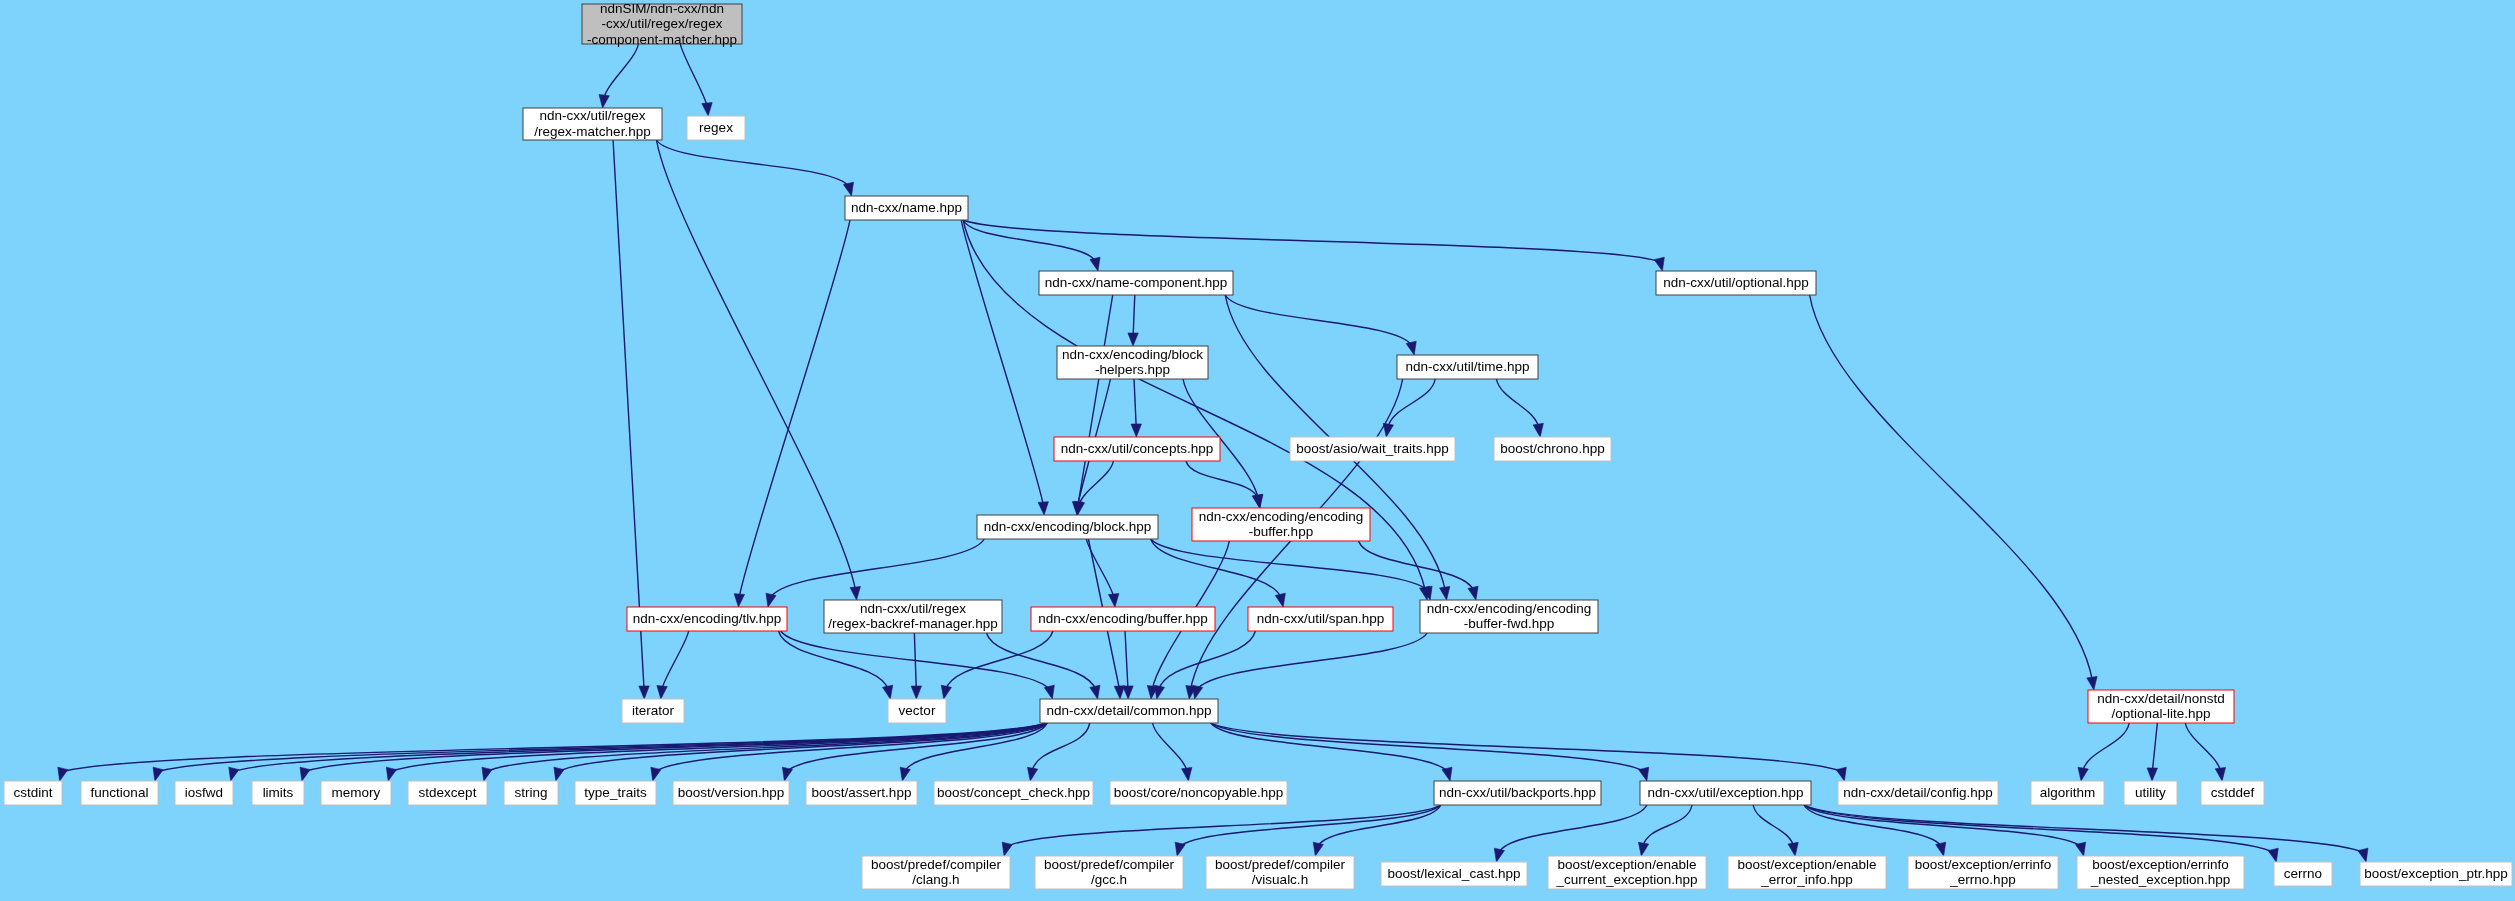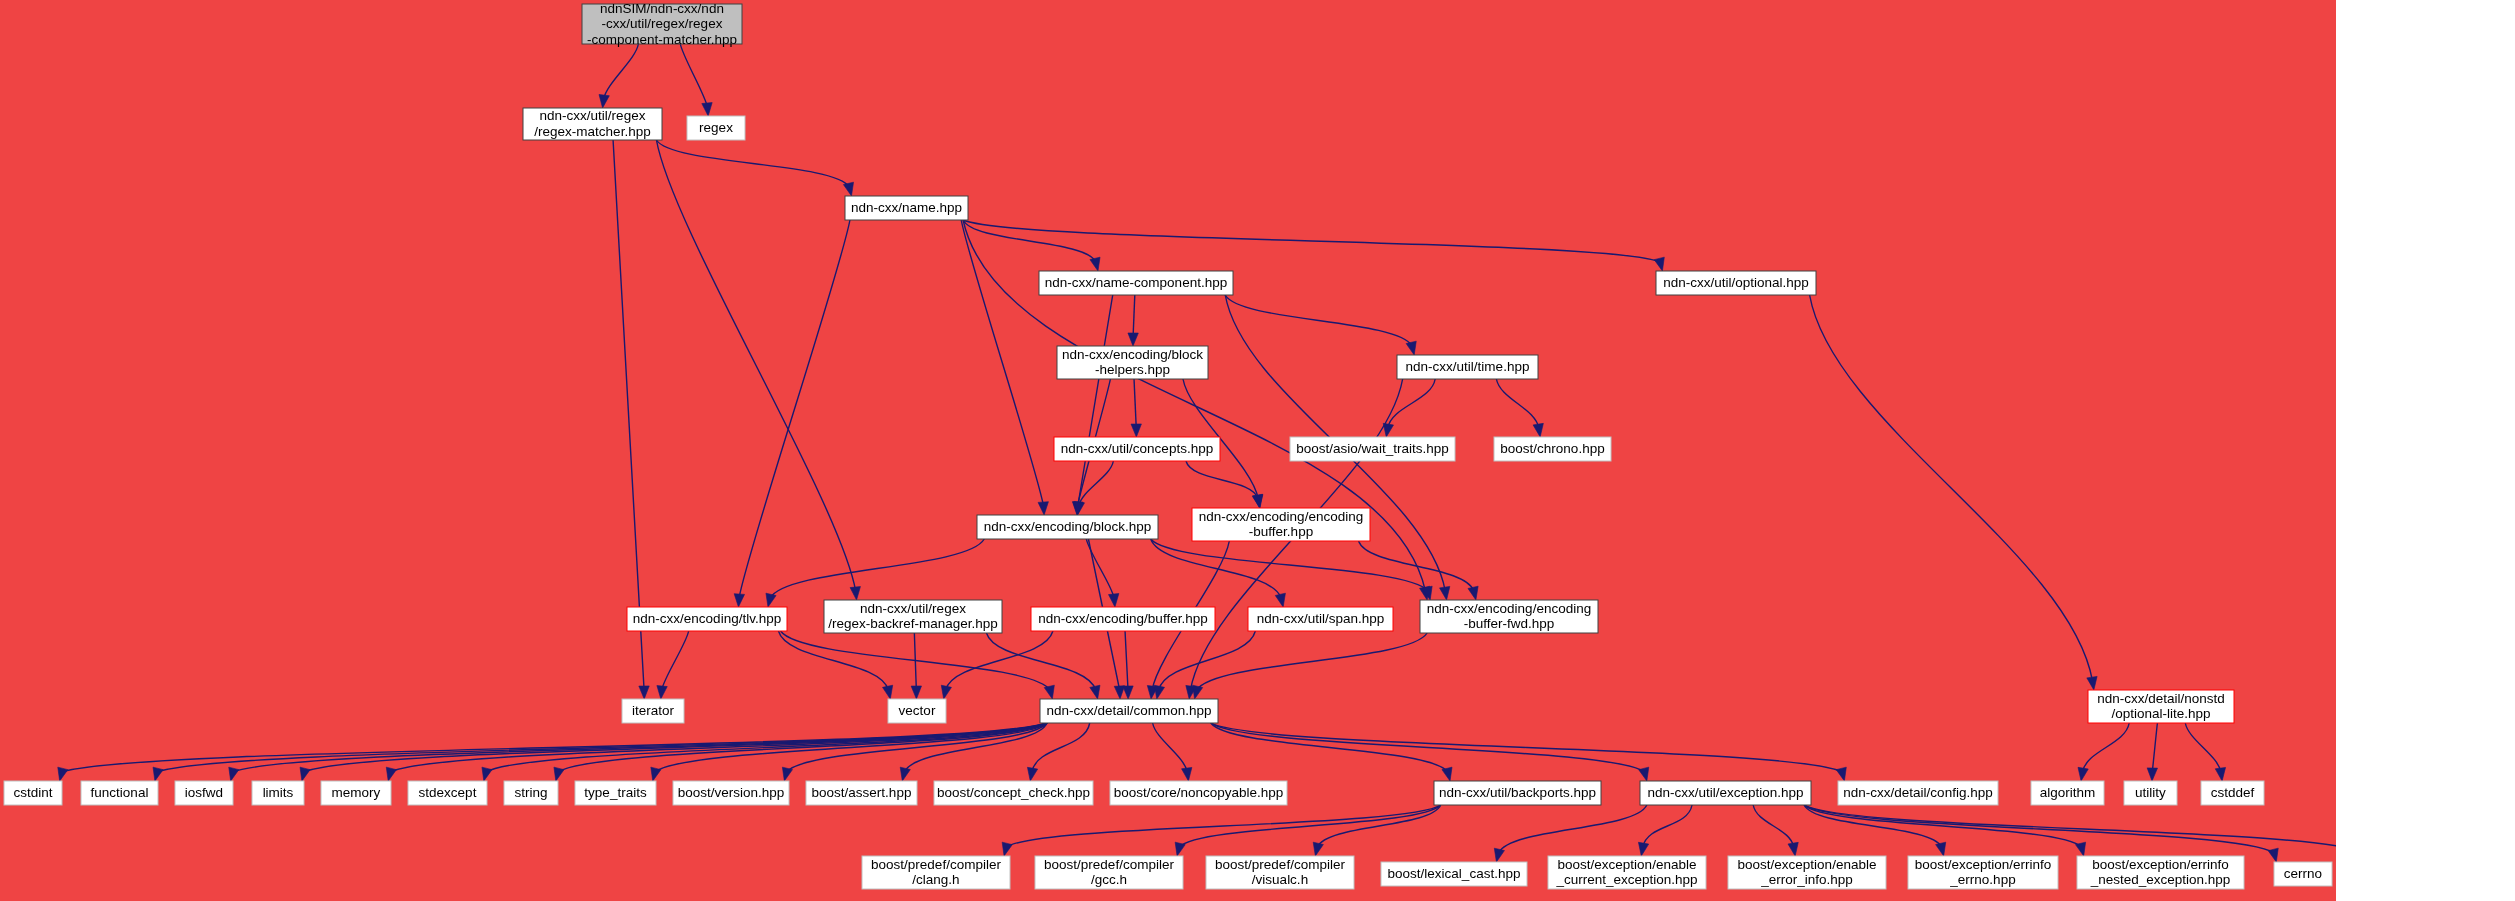--- a/index.html
+++ b/index.html
@@ -2,23 +2,23 @@
 <html><head>
 <meta charset="utf-8">
 <style>
   html, body {
     margin: 0;
     padding: 0;
     background: #ffffff;
   }
   #graph-root {
     position: relative;
-    width: 2336px;
+    width: 2515px;
     height: 901px;
-    background: #ef4444;
+    background: #7dd3fc;
     font-family: "Liberation Sans", sans-serif;
     overflow: hidden;
   }
   svg#graph-svg {
     position: absolute;
     left: 0;
     top: 0;
     width: 2515px;
     height: 901px;
     display: block;

